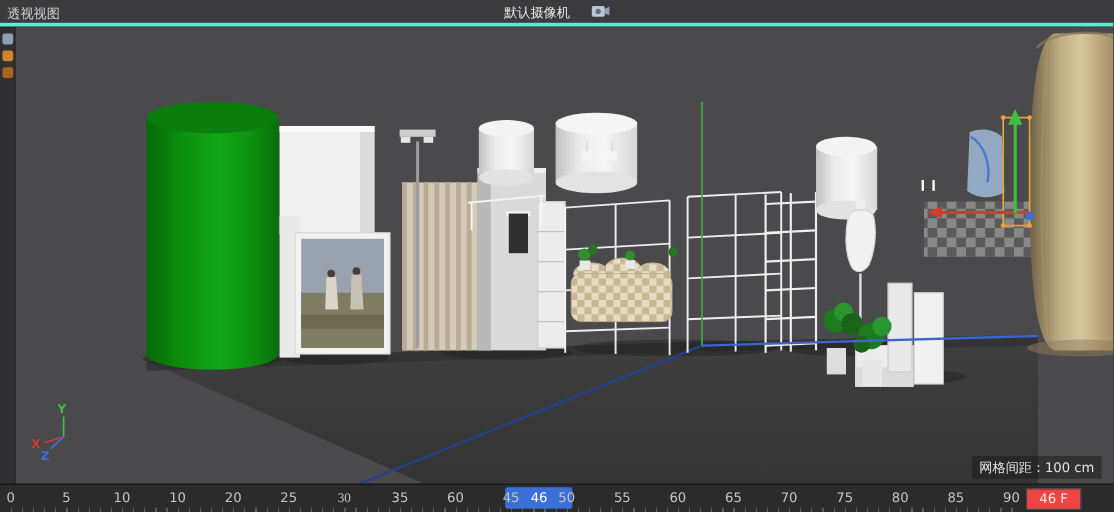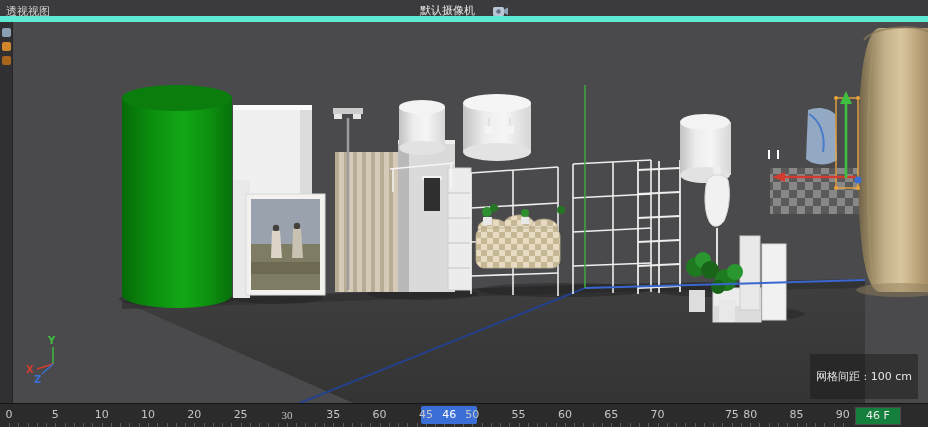--- a/index.html
+++ b/index.html
@@ -1,47 +1,47 @@
 <!DOCTYPE html>
 <html><head>
 <meta charset="utf-8">
 <style>
   *{margin:0;padding:0;box-sizing:border-box}
   html,body{width:928px;height:427px}
   body{font-family:"DejaVu Sans",sans-serif;background:#333;overflow:hidden}
   .app{position:relative;width:928px;height:427px;background:#4a4a4c;overflow:hidden}
 
   .topbar{position:absolute;top:0;left:0;right:0;height:22px;background:#3b3b3d;
-    border-bottom:6px solid #5eead4;color:#cfcfcf;font-size:11px;z-index:5}
+    border-bottom:3px solid #5eead4;color:#cfcfcf;font-size:11px;z-index:5}
   .view-label{position:absolute;left:6px;top:4px;cursor:default}
   .camera-group{position:absolute;left:50%;transform:translateX(-50%);top:3px;
-    display:flex;gap:18px;align-items:center;color:#e6e6e6}
+    display:flex;gap:18px;align-items:flex-start;color:#e6e6e6}
 
   .left-strip{position:absolute;left:0;top:22px;bottom:24px;width:13px;background:#303032;
     border-right:1px solid #262628;z-index:4}
   .strip-icon{width:9px;height:9px;margin:5px auto 0;border-radius:2px}
   .strip-icon.first{margin-top:6px}
 
   .viewport{position:absolute;left:13px;top:22px;right:0;bottom:24px;background:#4a4a4c}
   svg.scene{width:100%;height:100%;display:block}
   .grid-info{position:absolute;right:10px;bottom:4px;font-size:11px;color:#e4e4e4;
-    background:rgba(22,22,22,.45);padding:15px 6px;white-space:nowrap}
+    background:rgba(22,22,22,.45);padding:2px 6px;white-space:nowrap}
 
   .timeline{position:absolute;left:0;right:0;bottom:0;height:24px;background:#2b2b2c;
     border-top:1px solid #151515;display:flex;z-index:6}
   .ruler{position:relative;flex:1;overflow:hidden;
     background-image:repeating-linear-gradient(to right,#5a5a5a 0 1px,transparent 1px 9.265px);
     background-size:844px 4px;background-position:9px 100%;background-repeat:no-repeat}
   .tick{position:absolute;top:4px;transform:translateX(-50%);font-size:11px;color:#c6c6c6;
     line-height:14px;cursor:default}
   .frame-marker{position:absolute;top:2px;transform:translateX(-50%);background:#3a6fd8;
     color:#fff;font-size:11px;line-height:16px;padding:1px 21px;border-radius:2px}
   .frame-box-wrap{width:76px;display:flex;align-items:center;background:#2b2b2c}
   .frame-box{margin-left:3px;min-width:46px;text-align:center;font-size:11px;color:#ebebeb;
-    background:#15803d;border:1px solid #4a4a4a;padding:1px 4px;line-height:14px}
+    background:#ef4444;border:1px solid #4a4a4a;padding:1px 4px;line-height:14px}
 </style>
 </head>
 <body>
 
 <div class="app">
 
   <div class="topbar">
     <span class="view-label">透视视图</span>
     <div class="camera-group">
       <span>默认摄像机</span>
@@ -329,21 +329,21 @@
         <span class="tick" style="left: 240.625px;">25</span>
         <span class="tick" style="left: 286.95px; font-family: Liberation Serif, serif;">30</span>
         <span class="tick" style="left: 333.275px;">35</span>
         <span class="tick" style="left: 379.6px;">60</span>
         <span class="tick" style="left: 425.925px;">45</span>
         <span class="tick" style="left: 472.25px;">50</span>
         <span class="tick" style="left: 518.575px;">55</span>
         <span class="tick" style="left: 564.9px;">60</span>
         <span class="tick" style="left: 611.225px;">65</span>
         <span class="tick" style="left: 657.55px;">70</span>
-        <span class="tick" style="left: 703.875px; margin-left: 28px;">75</span>
+        <span class="tick" style="left: 703.875px;">75</span>
         <span class="tick" style="left: 750.2px;">80</span>
         <span class="tick" style="left: 796.525px;">85</span>
         <span class="tick" style="left: 842.85px;">90</span>
       </div>
     <div class="frame-box-wrap">
       <span class="frame-box">46 F</span>
     </div>
   </div>
 
 </div>

